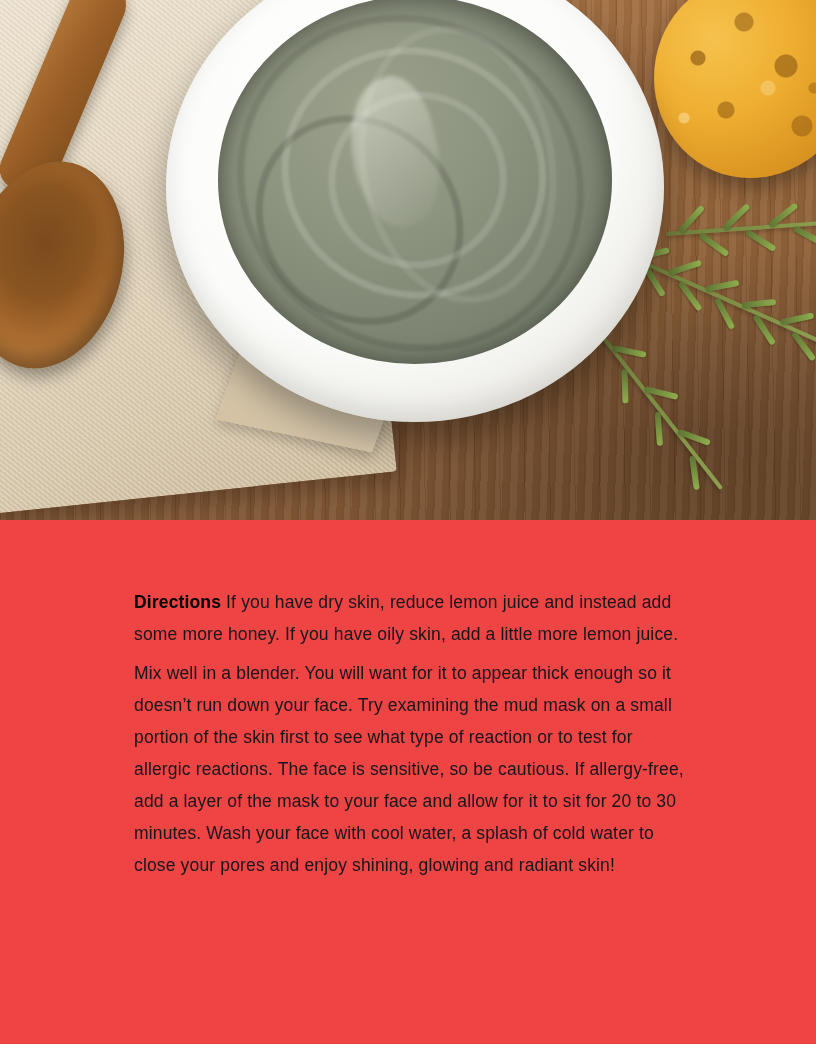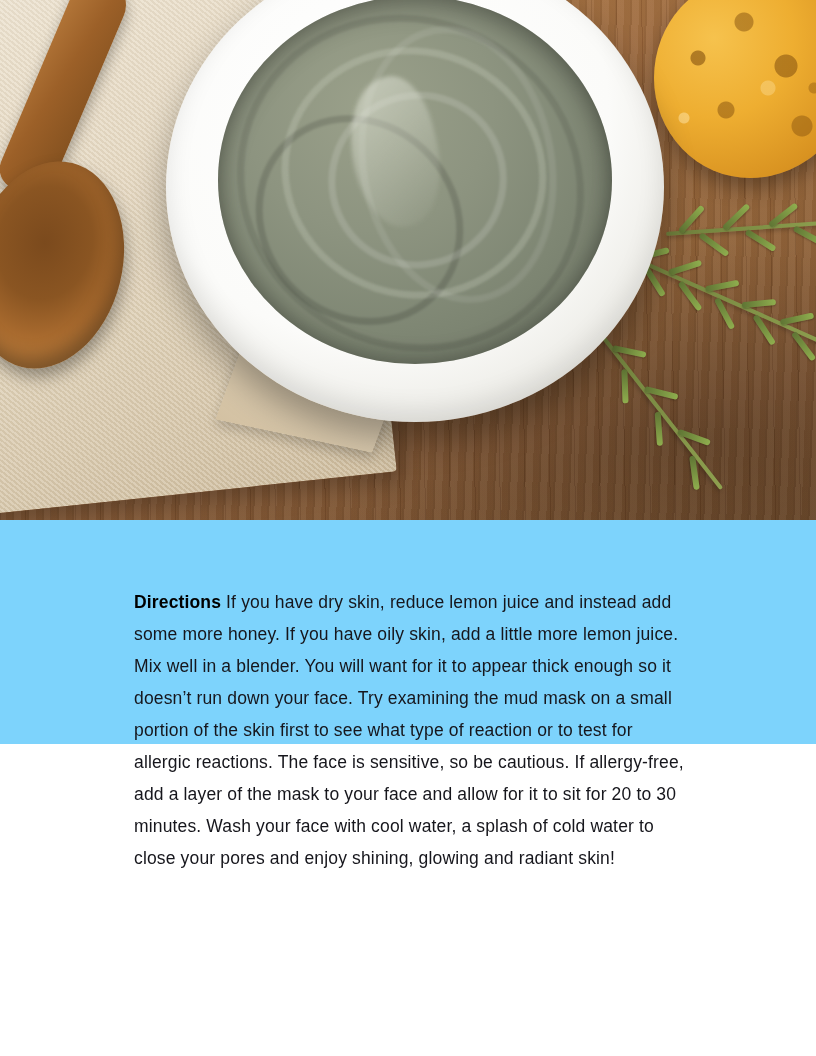--- a/index.html
+++ b/index.html
@@ -11,22 +11,22 @@
     width: 816px;
     height: 1056px;
     overflow: hidden;
     font-family: "Liberation Sans", sans-serif;
     color: #1b1b22;
   }
 
   .page {
     position: relative;
     width: 816px;
-    height: 744px;
-    background: #7dd3fc;
+    height: 1044px;
+    background: #ef4444;
   }
 
   
   .hero {
     position: absolute;
     left: 0;
     top: 0;
     width: 816px;
     height: 520px;
     overflow: hidden;
@@ -218,21 +218,21 @@
   }
   .body-text {
     font-size: 17.5px;
     line-height: 32px;
     color: #16161c;
     letter-spacing: 0.15px;
     margin: 0;
     font-family: "Liberation Sans", sans-serif;
   }
   .body-text + .body-text {
-    margin-top: 0;
+    margin-top: 7px;
   }
   .lead-label {
     font-weight: bold;
     color: #000000;
   }
 </style>
 </head>
 <body>
 
 <div class="page">

